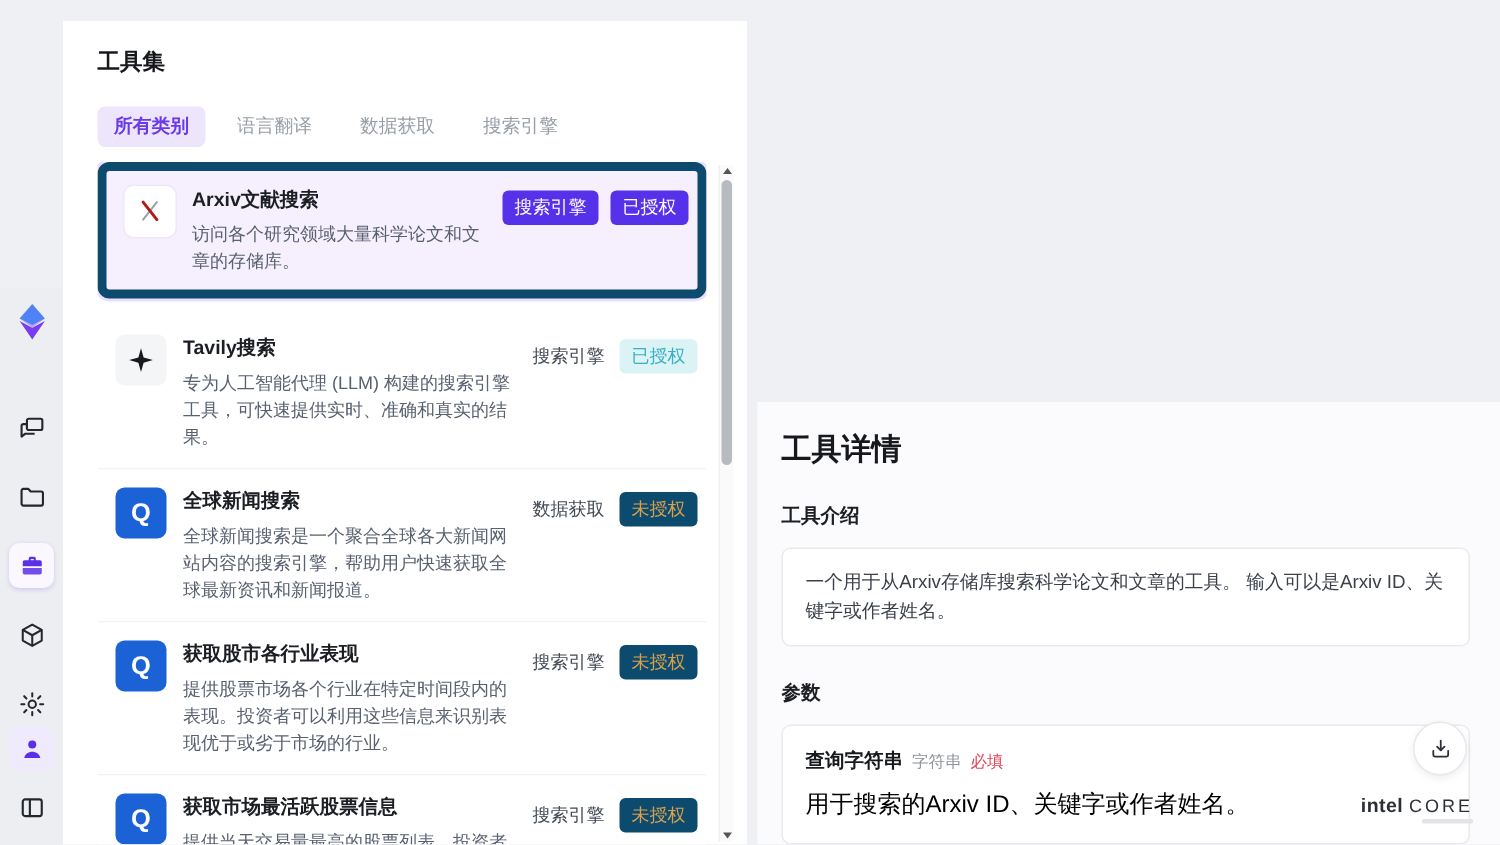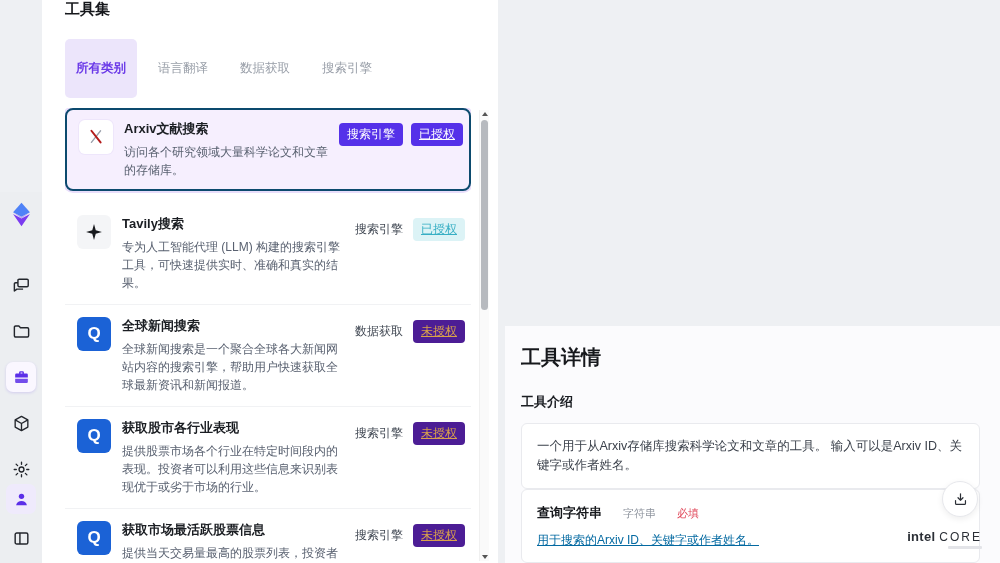--- a/index.html
+++ b/index.html
@@ -27,78 +27,78 @@
   .rail-bottom { margin-top:auto; display:flex; flex-direction:column; gap:9px; align-items:center; }
   .rail-btn.avatar { color:#5b2fe8; background:#efeafc; }
 
   
   .panel-list {
     width:456px; flex:none; background:#ffffff;
     padding:18px 0 0 23px; position:relative;
   }
   .page-title { font-size:15px; font-weight:bold; color:#16181c; }
   .tabs { display:flex; gap:10px; margin:20px 0 10px; font-size:12.5px; }
-  .tab { padding:21px 11px; border-radius:5px; color:#989ea8; cursor:pointer; white-space:nowrap; }
+  .tab { padding:5px 11px; border-radius:5px; color:#989ea8; cursor:pointer; white-space:nowrap; }
   .tab.selected { background:#ece5fb; color:#6b3ae8; font-weight:bold; }
 
   .list-wrap { position:relative; width:424px; height:455px; }
   .tool-list { width:406px; height:100%; overflow:hidden; }
 
   .tool-row {
     display:flex; gap:11px; padding:12px 6px 12px 12px;
     border-bottom:1px solid #f1f2f4; background:#fff; cursor:pointer;
   }
   .tool-row.selected {
-    border:2px solid #0c4a6e; background:#f6effe; border-radius:8px;
+    border:6px solid #0c4a6e; background:#f6effe; border-radius:8px;
     box-shadow:0 0 0 2px #e9defb; margin-bottom:12px; padding:10px 6px 10px 12px;
   }
   .tool-icon {
     width:34px; height:34px; border-radius:6px; flex:none;
     display:flex; align-items:center; justify-content:center;
   }
   .tool-icon svg { width:20px; height:20px; }
   .icon-arxiv { background:#ffffff; box-shadow:0 0 0 1px #eee6fb; }
   .icon-tavily { background:#f4f5f7; }
   .icon-blue { background:#1b62d6; color:#fff; font-weight:bold; font-size:17px; }
 
   .tool-main { flex:1; min-width:0; }
   .tool-name { font-size:13px; font-weight:bold; color:#1b1e23; margin-bottom:5px; }
   .tool-desc { font-size:12px; color:#596170; line-height:1.5; }
 
   .tool-tags { flex:none; display:flex; gap:8px; align-items:flex-start; padding-top:3px; }
   .tag-category { font-size:12px; color:#434a55; padding:3px 2px; white-space:nowrap; }
-  .badge { font-size:12px; padding:3px 8px; border-radius:4px; white-space:nowrap;text-decoration:underline; }
+  .badge { font-size:12px; padding:3px 8px; border-radius:4px; white-space:nowrap; }
   .selected .tag-category,
   .badge.purple { background:#5531e9; color:#ffffff; border-radius:4px; padding:3px 8px; }
   .badge.authorized { background:#dcf3f6; color:#38afc4; }
-  .badge.unauthorized { background:#4c1d95; color:#d9a14b; }
+  .badge.unauthorized { background:#0c4a6e; color:#d9a14b; }
 
   
   .scrollbar { position:absolute; right:0; top:2px; bottom:2px; width:10px; background:#fafafa; border-left:1px solid #f0f0f0; }
   .scroll-thumb { position:absolute; left:1px; right:1px; top:10px; height:190px; background:#b7babf; border-radius:4px; }
   .scroll-arrow { position:absolute; left:2px; width:0; height:0; border-left:3px solid transparent; border-right:3px solid transparent; }
   .scroll-arrow.up { top:2px; border-bottom:4px solid #555; }
   .scroll-arrow.down { bottom:2px; border-top:4px solid #555; }
 
   
   .panel-detail {
     flex:1; background:#fbfbfd; margin-left:7px;
     padding:18px 20px 0 16px; position:relative;
   }
   .detail-title { font-size:20px; font-weight:bold; color:#16181c; }
   .section-heading { font-size:13px; font-weight:bold; color:#1b1e23; margin:22px 0 12px; }
   .card {
     background:#ffffff; border:1px solid #e9eaee; border-radius:6px;
     padding:13px 15px; font-size:12.5px; color:#3b414b; line-height:1.5;
   }
-  .param-head { display:flex; align-items:baseline; gap:21px; }
+  .param-head { display:flex; align-items:baseline; gap:6px; }
   .param-name { font-size:13px; font-weight:bold; color:#17191d; }
   .param-type { font-size:11px; color:#8d939d; }
   .param-required { font-size:11px; color:#e0485a; }
-  .param-desc { font-size:12px; color:#0369a1; margin-top:9px;text-decoration:underline; }
+  .param-desc { font-size:16px; color:#000000; margin-top:9px; }
 
   .fab {
     position:absolute; right:22px; bottom:46px; width:36px; height:36px;
     border-radius:50%; background:#fff; border:1px solid #e7e8ec;
     box-shadow:0 2px 6px rgba(0,0,0,.07);
     display:flex; align-items:center; justify-content:center; cursor:pointer;
   }
   .fab svg { width:17px; height:17px; }
   .brand { position:absolute; right:18px; bottom:14px; text-align:center; color:#2b2f36; }
   .brand-line1 { font-size:13px; letter-spacing:.3px;margin-top:15px; }
@@ -264,20 +264,21 @@
   </div>
 
   <div class="panel-detail">
     <div class="detail-title">工具详情</div>
 
     <div class="section-heading">工具介绍</div>
     <div class="card">
       <span>一个用于从Arxiv存储库搜索科学论文和文章的工具。 输入可以是Arxiv ID、关键字或作者姓名。</span>
     </div>
 
+    <div class="section-heading">参数</div>
     <div class="card">
       <div class="param-head">
         <span class="param-name">查询字符串</span>
         <span class="param-type">字符串</span>
         <span class="param-required">必填</span>
       </div>
       <div class="param-desc">用于搜索的Arxiv ID、关键字或作者姓名。</div>
     </div>
 
     <div class="fab">

